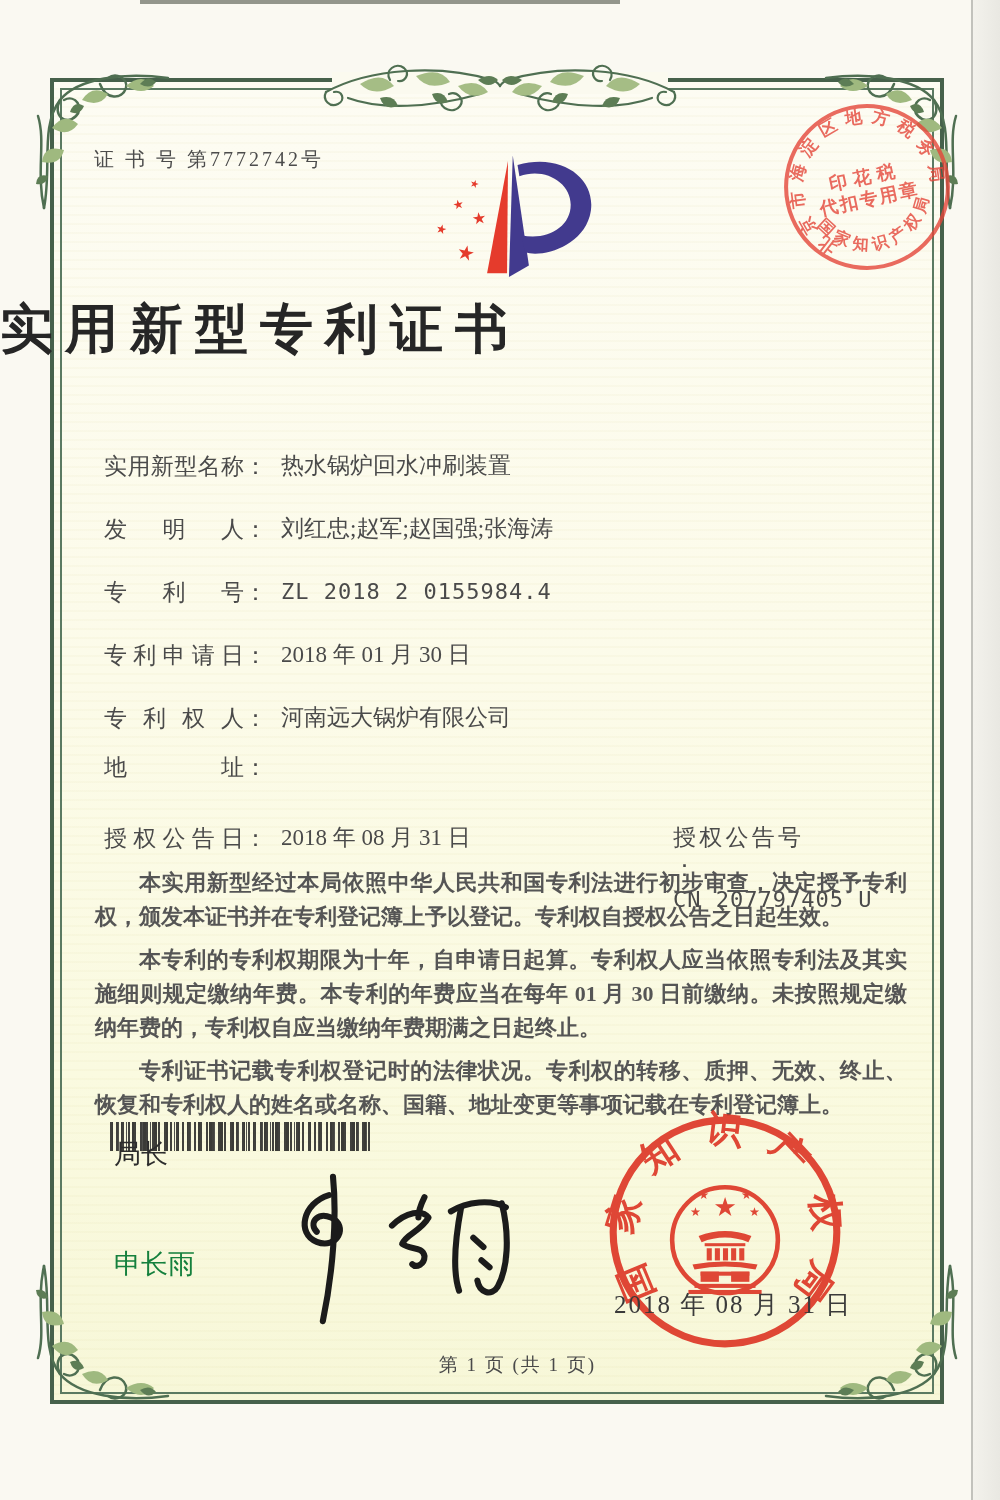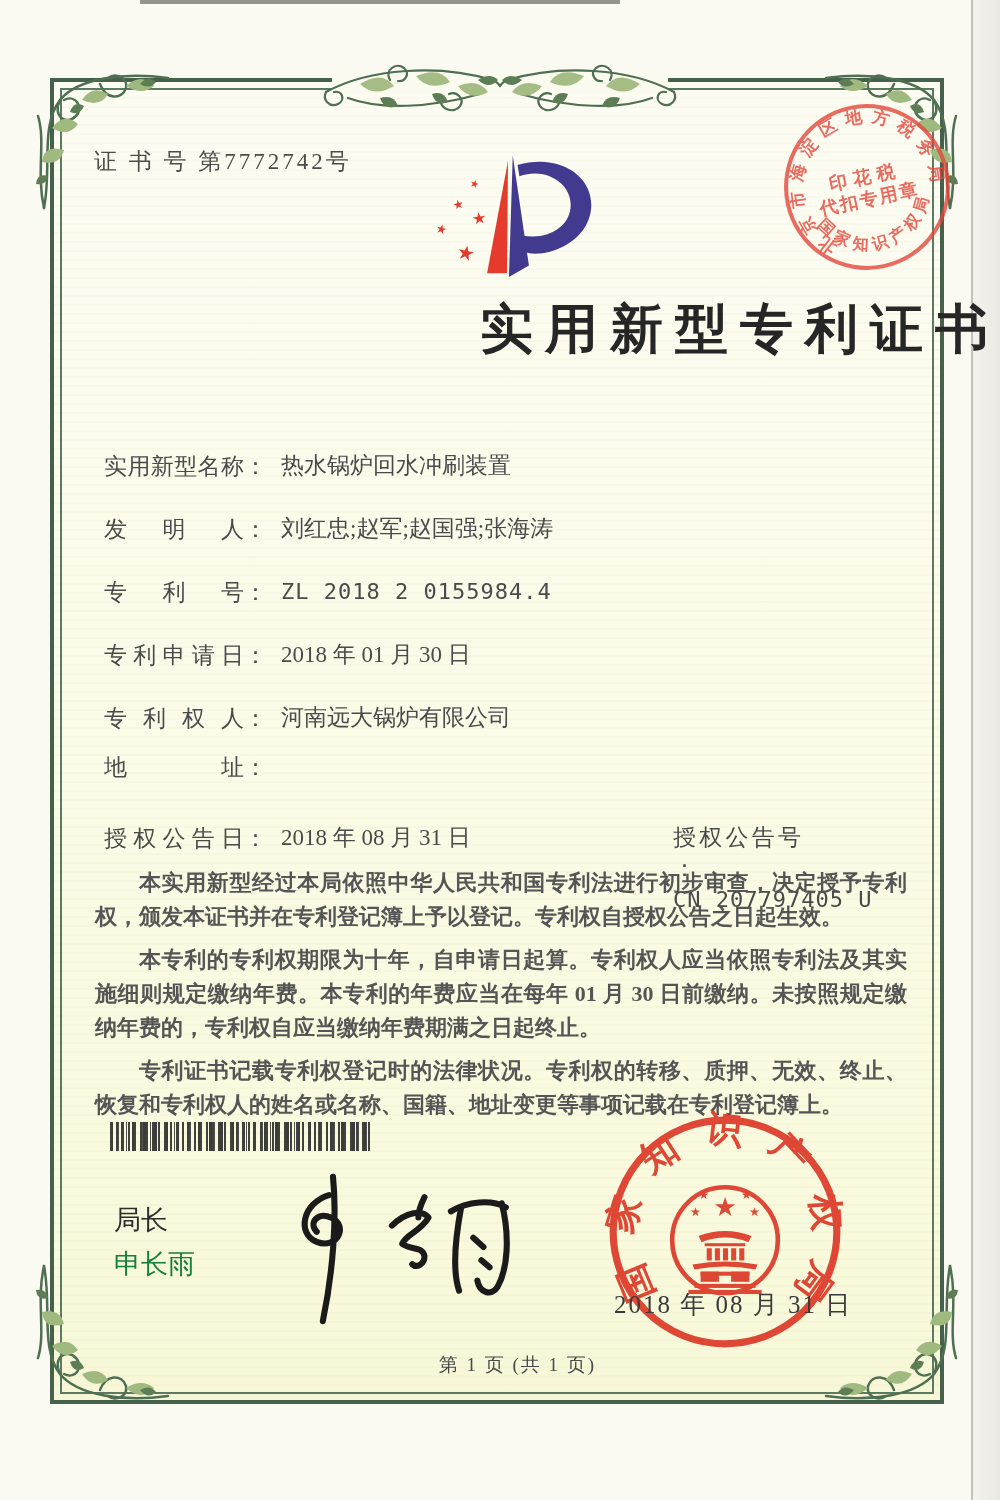--- a/index.html
+++ b/index.html
@@ -20,25 +20,25 @@
   }
   .frame-fill::after{
     content:"";position:absolute;inset:0;
     background:repeating-linear-gradient(0deg,rgba(210,203,140,.07) 0 2px,transparent 2px 9px);
   }
   .frame-outer{position:absolute;left:50px;top:78px;width:894px;height:1326px;border:4px solid #46614b;box-sizing:border-box;}
   .frame-inner{position:absolute;left:60px;top:88px;width:874px;height:1306px;border:2px solid #5b7a62;box-sizing:border-box;}
   .orn{position:absolute;}
   .orn-patch{position:absolute;left:332px;top:72px;width:336px;height:22px;background:#fbfaef;}
   
-  .cert-no{position:absolute;left:94px;top:146px;font-size:23px;letter-spacing:3px;color:#4c4c4c;}
+  .cert-no{position:absolute;left:94px;top:146px;font-size:20px;letter-spacing:3px;color:#4c4c4c;}
   .logo{position:absolute;left:408px;top:144px;width:200px;height:152px;}
   .tax-stamp{position:absolute;left:778px;top:98px;width:178px;height:178px;transform:rotate(-12deg);}
   .title{
-    position:absolute;left:0;right:0;top:294px;text-align:right;
+    position:absolute;left:0;right:0;top:294px;text-align:left;
     font-size:53px;font-weight:700;letter-spacing:12px;color:#262626;
   }
   
   .frow{position:absolute;left:104px;display:flex;align-items:flex-end;font-size:23px;color:#4a4a4a;}
   .flabel{display:inline-block;width:140px;text-align:justify;text-align-last:justify;}
   .fcolon{margin-right:14px;}
   .fvalue{max-width:600px;line-height:32px;}
   .fvalue.addr{max-width:580px;}
   .mono{font-family:"DejaVu Sans Mono","Liberation Mono",monospace;font-size:22px;letter-spacing:1px;}
   .grant-right{position:absolute;left:569px;top:0;display:flex;font-size:23px;flex-direction:column;}
@@ -49,21 +49,21 @@
   
   .barcode{
     position:absolute;left:110px;top:1122px;width:262px;height:29px;
     background:
       repeating-linear-gradient(90deg,#222 0 2px,transparent 2px 6px),
       repeating-linear-gradient(90deg,#1b1b1b 0 3px,transparent 3px 11px),
       repeating-linear-gradient(90deg,#333 0 1px,transparent 1px 8px);
     opacity:.85;
   }
   
-  .signer-title{position:absolute;left:114px;top:1202px;font-size:27px;font-family:"DejaVu Sans","Liberation Sans",sans-serif;font-weight:500;color:#2d2d2d;}
+  .signer-title{position:absolute;left:114px;top:1136px;font-size:27px;font-family:"DejaVu Sans","Liberation Sans",sans-serif;font-weight:500;color:#2d2d2d;}
   .signer-name{position:absolute;left:114px;top:1246px;font-size:27px;font-family:"DejaVu Sans","Liberation Sans",sans-serif;font-weight:500;color:#15803d;}
   .signature{position:absolute;left:272px;top:1164px;width:244px;height:168px;}
   
   .big-seal{position:absolute;left:603px;top:1110px;width:244px;height:244px;}
   .seal-date{position:absolute;left:614px;top:1288px;font-size:25px;letter-spacing:2px;color:#3a3a3a;z-index:5;}
   .footer{position:absolute;left:0;right:0;top:1352px;text-align:center;font-size:19px;letter-spacing:2px;color:#4a4a4a;padding-left:35px;}
 </style>
 </head>
 <body>
 

